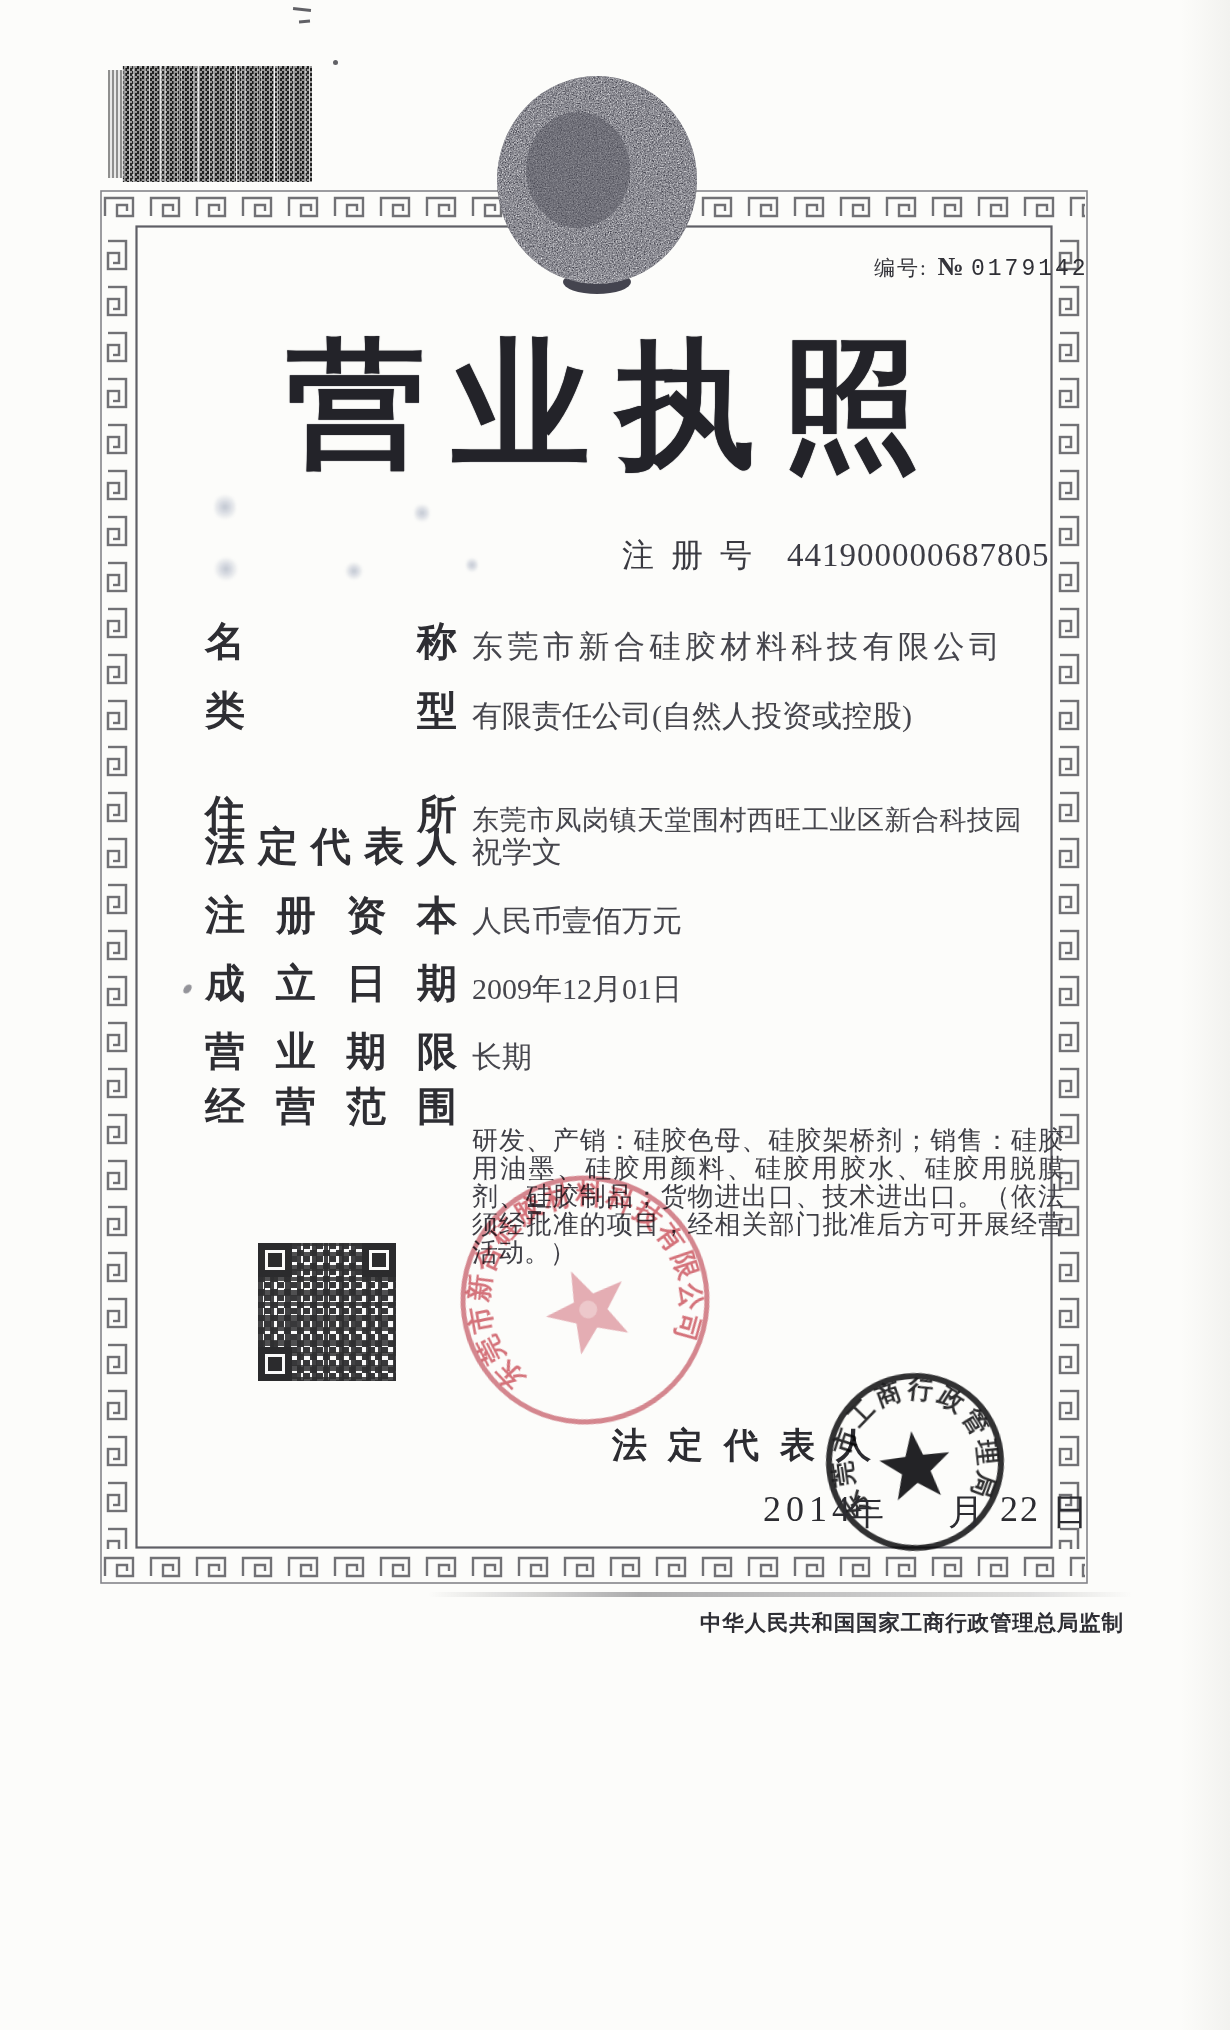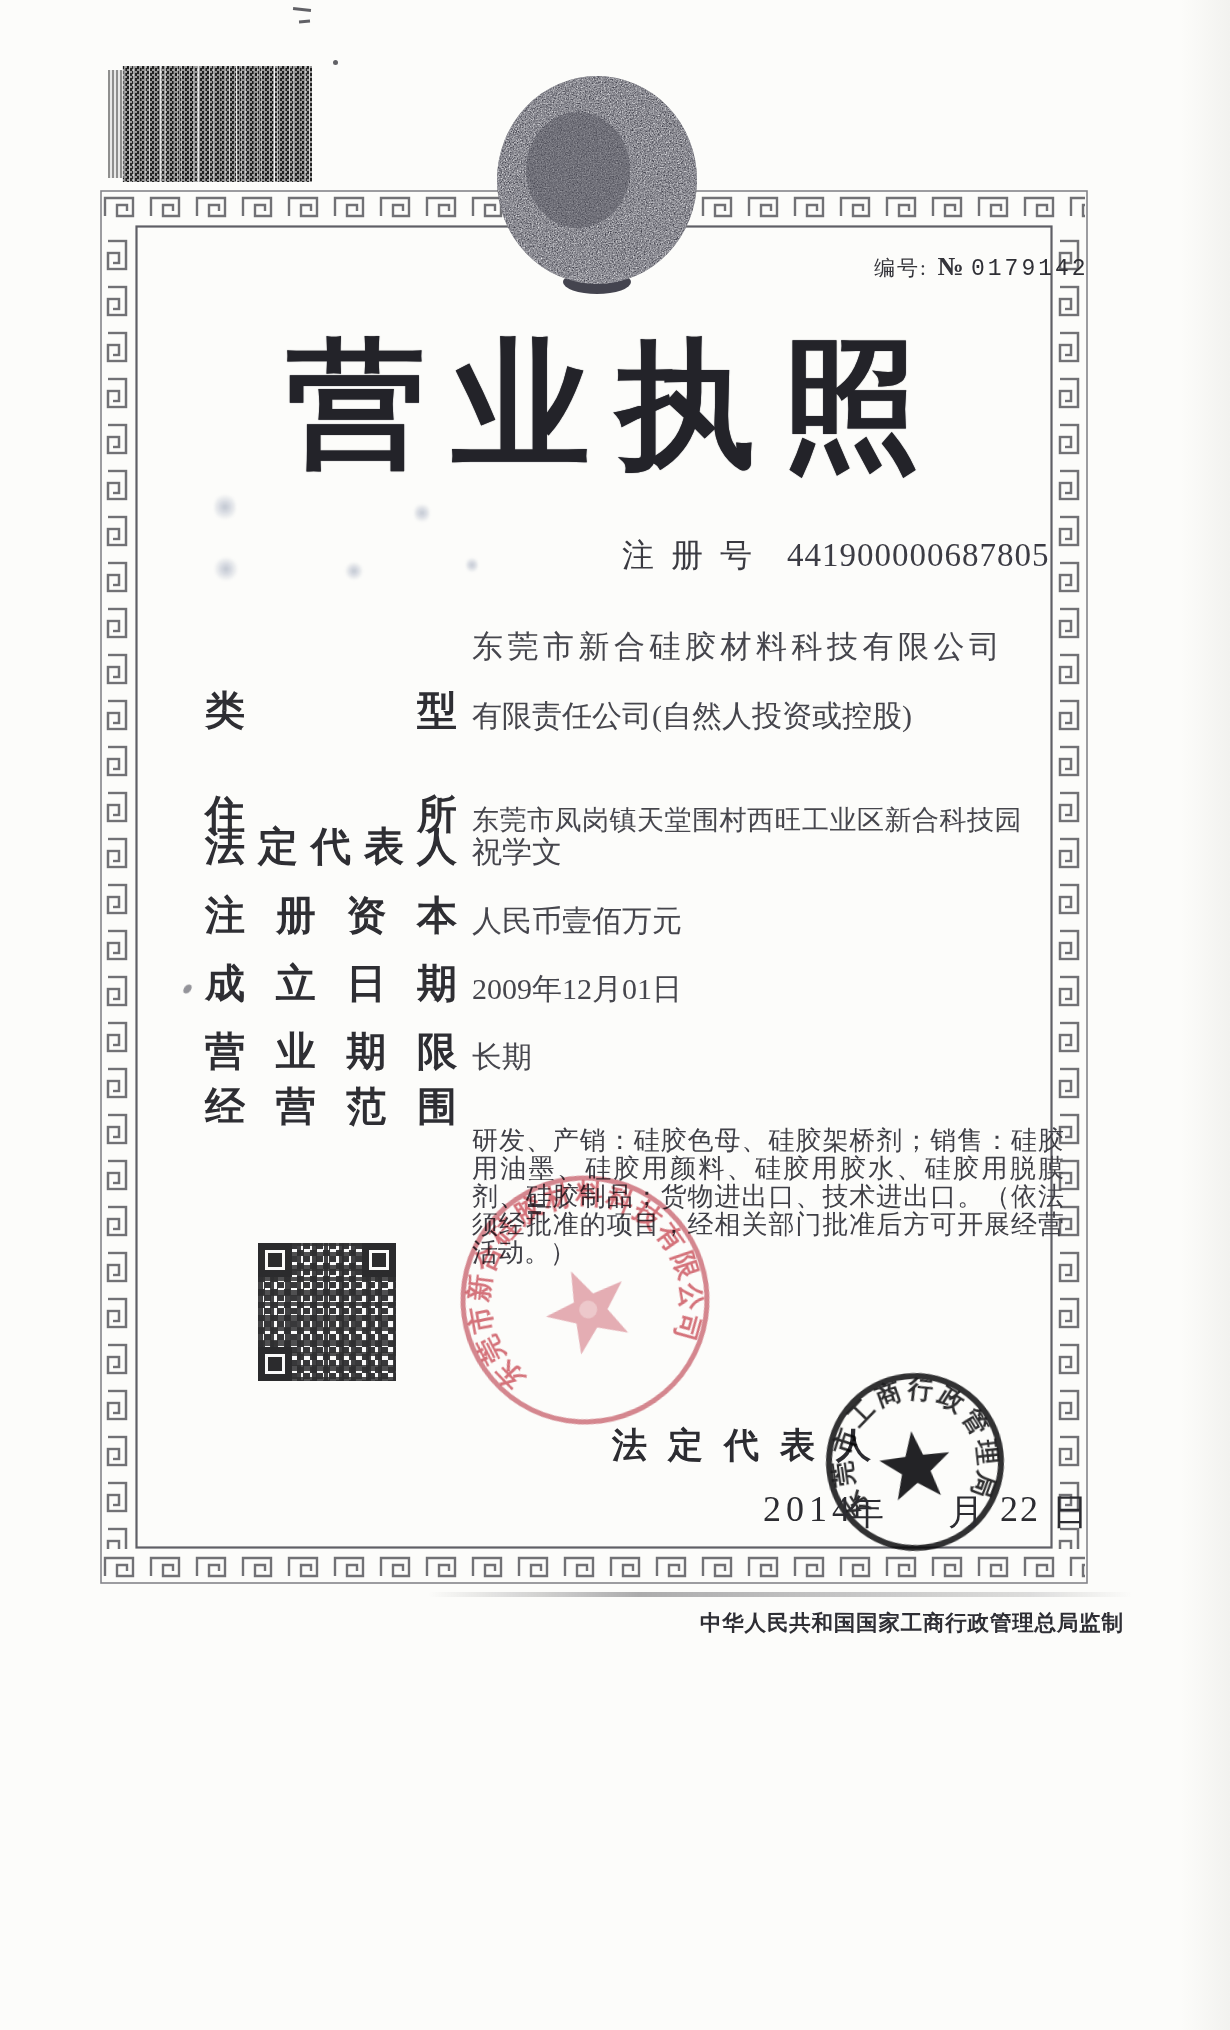--- a/index.html
+++ b/index.html
@@ -158,20 +158,21 @@
     <span class="lbl">编号:</span><span class="no">№</span><span class="num">0179142</span>
   </div>
 
   <div class="abs title">营业执照</div>
 
   <div class="abs regno">
     <span class="lbl">注册号</span><span class="num">441900000687805</span>
   </div>
 
   <div class="row r0">
+    <div class="flabel">名称</div>
     <div class="fvalue">东莞市新合硅胶材料科技有限公司</div>
   </div>
   <div class="row r1">
     <div class="flabel">类型</div>
     <div class="fvalue">有限责任公司(自然人投资或控股)</div>
   </div>
   <div class="row r2">
     <div class="flabel">住所</div>
     <div class="fvalue">东莞市凤岗镇天堂围村西旺工业区新合科技园</div>
   </div>

